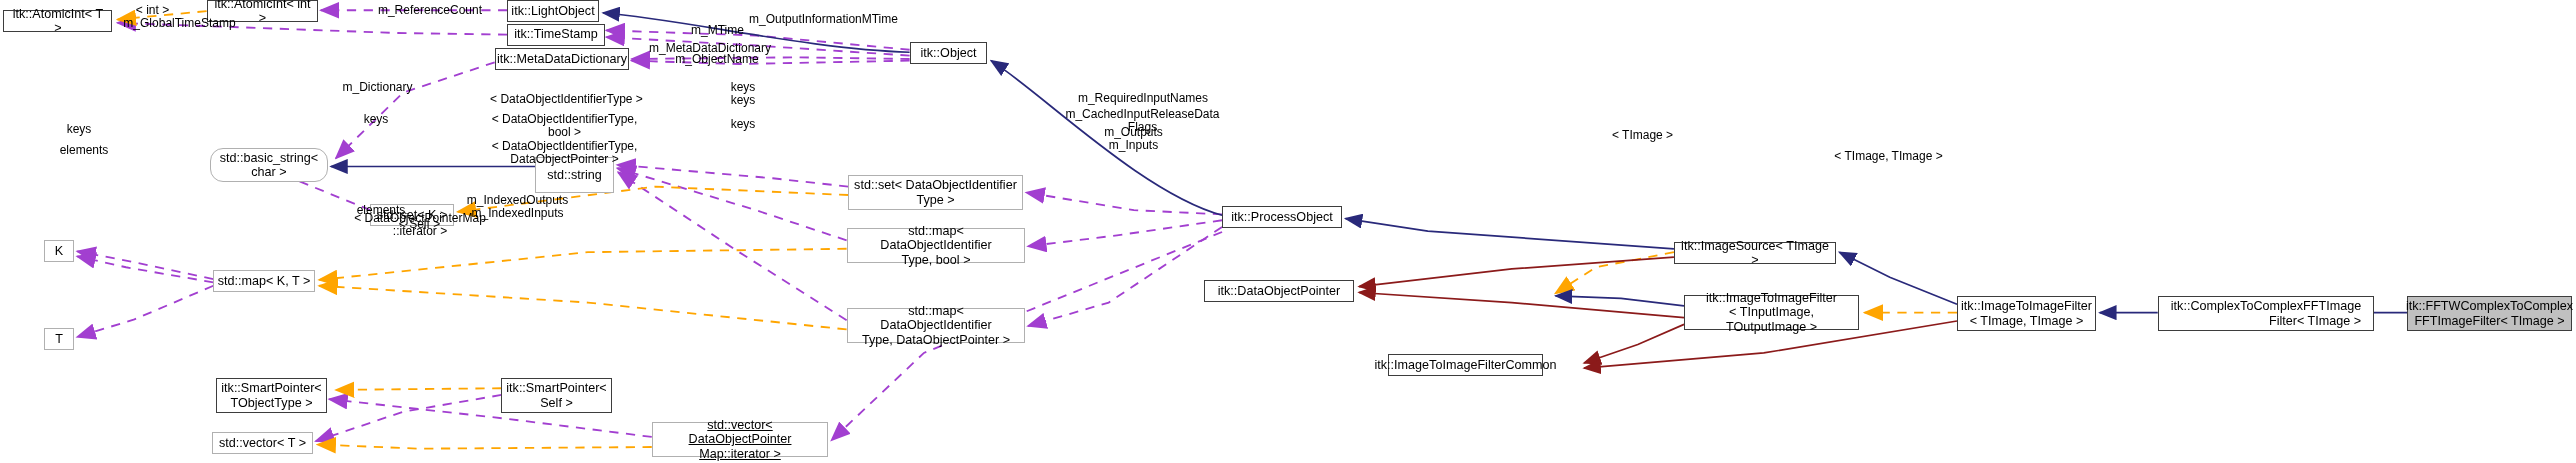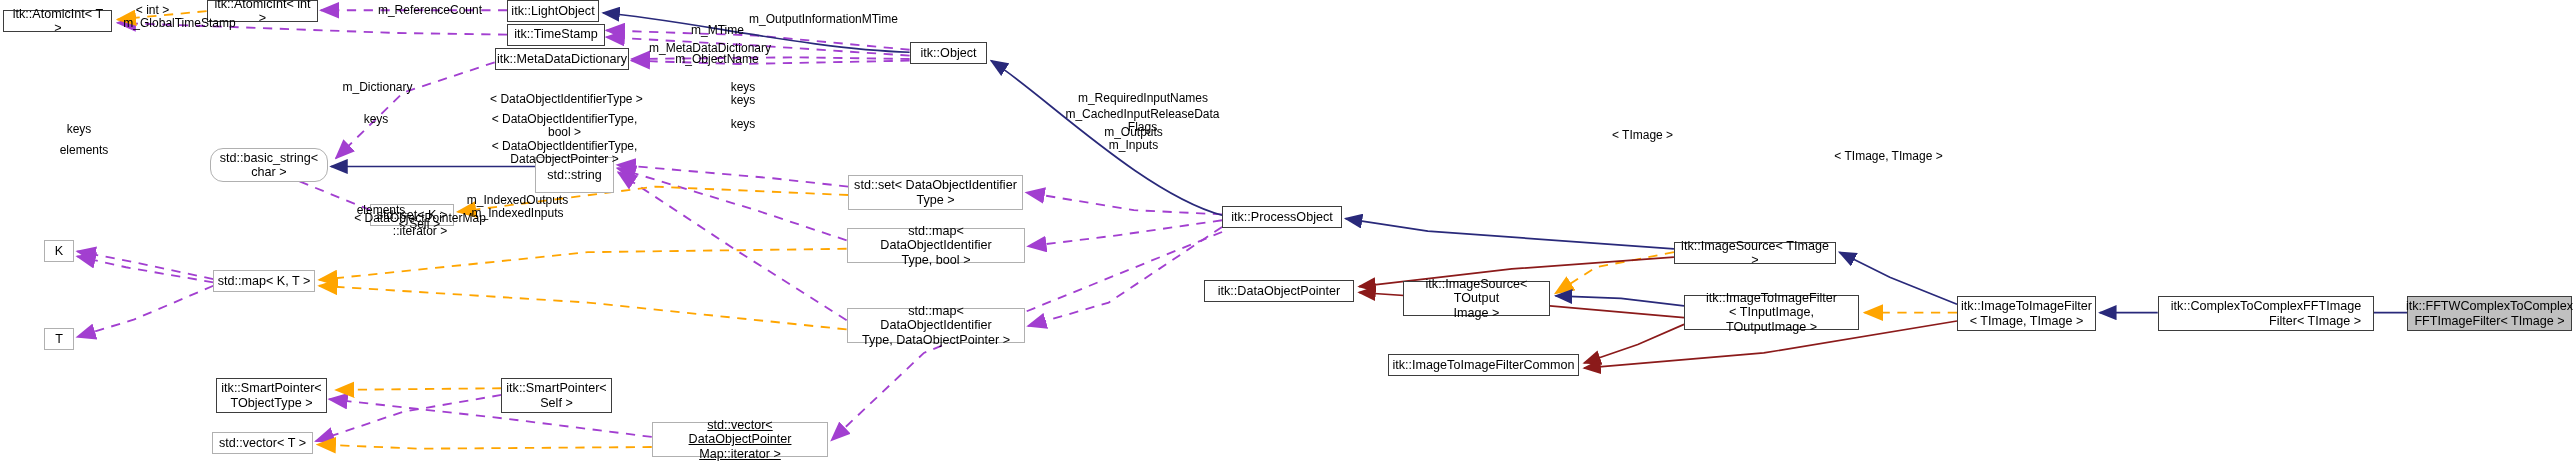--- a/index.html
+++ b/index.html
@@ -156,25 +156,23 @@
   <div class="node solid" style="left:1222px;top:206px;width:120px;height:22px;"><span>itk::ProcessObject</span></div>
   <div class="node solid" style="left:1204px;top:280px;width:150px;height:22px;"><span>itk::DataObjectPointer</span></div>
   <div class="node solid" style="left:216px;top:378px;width:111px;height:35px;"><span>itk::SmartPointer&lt;
 TObjectType &gt;</span></div>
   <div class="node solid" style="left:501px;top:378px;width:111px;height:35px;"><span>itk::SmartPointer&lt;
 Self &gt;</span></div>
   <div class="node lite" style="left:212px;top:432px;width:101px;height:22px;"><span>std::vector&lt; T &gt;</span></div>
   <div class="node lite" style="left:652px;top:422px;width:176px;height:35px;text-decoration:underline;"><span>std::vector&lt; DataObjectPointer
 Map::iterator &gt;</span></div>
   <div class="node solid" style="left:1674px;top:242px;width:162px;height:22px;"><span>itk::ImageSource&lt; TImage &gt;</span></div>
-  <div class="node solid" style="left:1403px;top:281px;width:147px;height:35px;"><span>itk::ImageSource&lt; TOutput
-Image &gt;</span></div>
   <div class="node solid" style="left:1684px;top:295px;width:175px;height:35px;"><span>itk::ImageToImageFilter
 &lt; TInputImage, TOutputImage &gt;</span></div>
-  <div class="node solid" style="left:1388px;top:354px;width:191px;height:22px;"><span>itk::ImageToImageFilterCommon</span></div>
+  <div class="node solid" style="left:1388px;top:354px;width:155px;height:22px;"><span>itk::ImageToImageFilterCommon</span></div>
   <div class="node solid" style="left:1957px;top:296px;width:139px;height:35px;"><span>itk::ImageToImageFilter
 &lt; TImage, TImage &gt;</span></div>
   <div class="node solid" style="left:2158px;top:296px;width:216px;height:35px;text-align:right;"><span>itk::ComplexToComplexFFTImage
 Filter&lt; TImage &gt;</span></div>
   <div class="node focus" style="left:2407px;top:296px;width:165px;height:35px;"><span>itk::FFTWComplexToComplex
 FFTImageFilter&lt; TImage &gt;</span></div>
 
   <div class="edge-label" style="left:123px;top:4.2px;width:59px;">&lt; int &gt;</div>
   <div class="edge-label" style="left:341px;top:4px;width:141px;text-align:right;">m_ReferenceCount</div>
   <div class="edge-label" style="left:104px;top:17px;width:151px;">m_GlobalTimeStamp</div>

